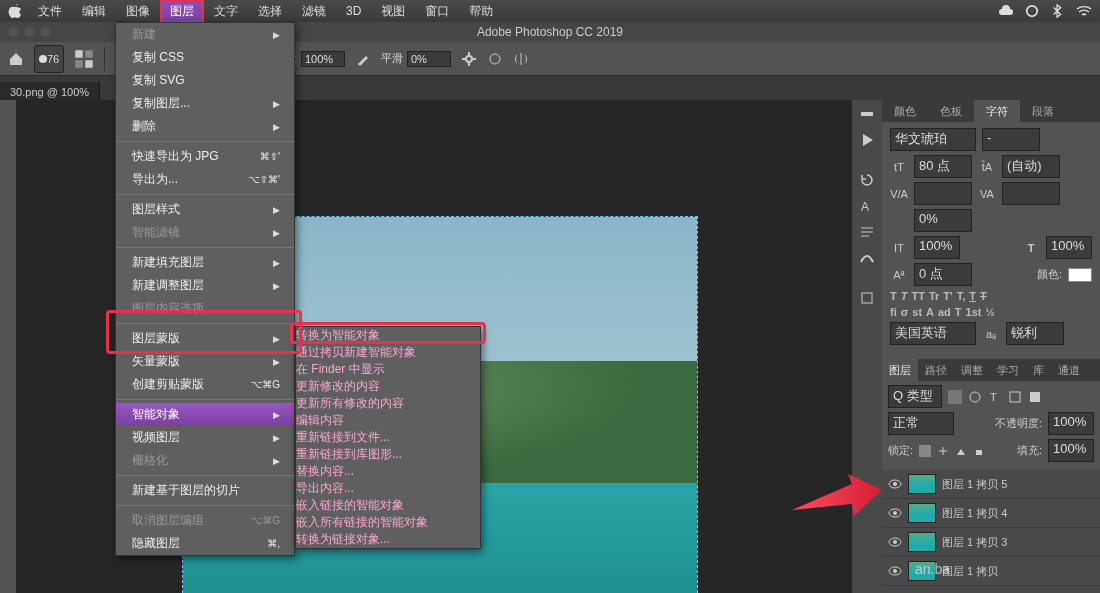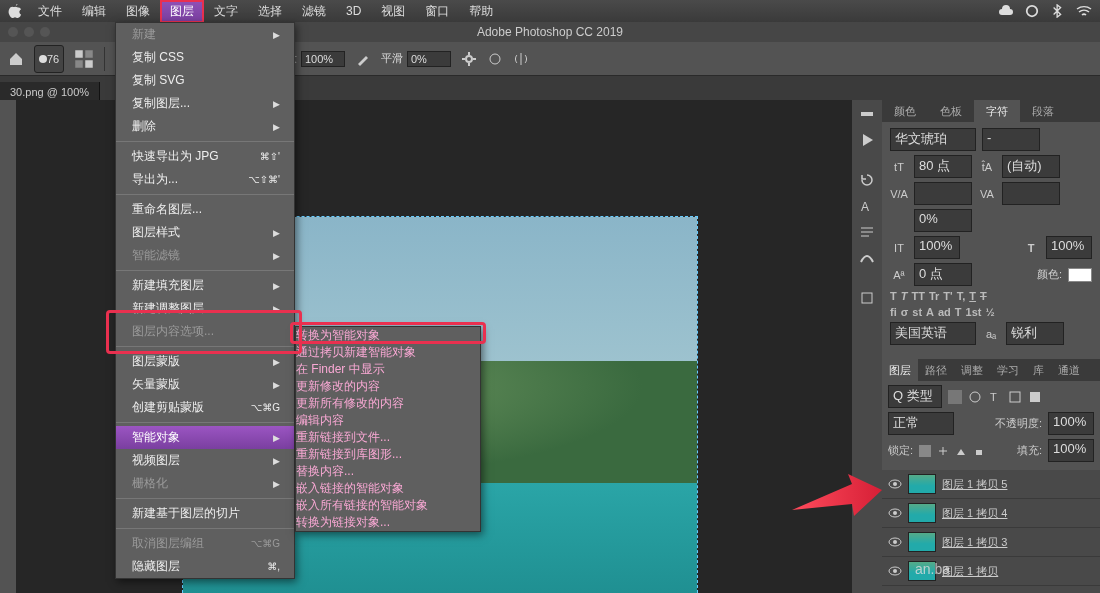--- a/index.html
+++ b/index.html
@@ -50,21 +50,21 @@
   .lbl { width: 18px; height: 14px; display: inline-flex; align-items: center; justify-content: center; }
   .colorbox { width: 24px; height: 14px; background: #fff; border: 1px solid #888; }
   .tbtns { display: flex; gap: 4px; color: #bbb; font-size: 11px; }
   .tbtns span { font-weight: bold; }
 
   .lay-tabs { display: flex; background: #3a3a3a; height: 22px; margin-top: 4px; }
   .lay-tabs .ptab { padding: 4px 7px; color: #aaa; font-size: 11px; }
   .lay-tabs .ptab.active { background: #535353; color: #eee; }
 
   .lay-opts { padding: 4px 6px; background: #535353; }
-  .lay-list { background: #494949; flex: 1; overflow: auto; text-decoration: underline; }
+  .lay-list { background: #494949; flex: 1; overflow: auto; }
   .lay-item { display: flex; align-items: center; gap: 6px; padding: 4px 6px; border-bottom: 1px solid #3a3a3a; }
   .lay-item.sel { background: #6a6f7a; }
   .eye { width: 14px; height: 14px; }
   .thumb { width: 28px; height: 20px; background: linear-gradient(#5a8, #2aa 60%); border: 1px solid #222; }
   .wm { position: absolute; bottom: 16px; color: #ddd; font-size: 14px; opacity: .8; right: 150px; }
 
   
   .menu { position: absolute; top: 22px; left: 115px; width: 180px; background: #5f5f5f; border: 1px solid #333; box-shadow: 2px 3px 8px rgba(0,0,0,.5); font-size: 12px; color: #eee; z-index: 50; }
   .menu .mi { padding: 3px 14px 3px 16px; display: flex; justify-content: space-between; align-items: center; white-space: nowrap; }
   .menu .mi.dis { color: #9a9a9a; }
@@ -398,23 +398,20 @@
     <div class="mi">
       <span>快速导出为 JPG</span>
       <span style="font-size: 10px;">⌘⇧'</span>
     </div>
     <div class="mi">
       <span>导出为...</span>
       <span style="font-size: 10px;">⌥⇧⌘'</span>
     </div>
     <div class="sep"></div>
     <div class="mi">
-      <span>重命名图层...</span>
-    </div>
-    <div class="mi">
       <span>图层样式</span>
       <span class="arr">▶</span>
     </div>
     <div class="mi dis">
       <span>智能滤镜</span>
       <span class="arr">▶</span>
     </div>
     <div class="sep"></div>
     <div class="mi">
       <span>新建填充图层</span>
@@ -474,20 +471,21 @@
     <div class="sep"></div>
     <div class="mi dis">在 Finder 中显示</div>
     <div class="sep"></div>
     <div class="mi dis">更新修改的内容</div>
     <div class="mi dis">更新所有修改的内容</div>
     <div class="sep"></div>
     <div class="mi dis">编辑内容</div>
     <div class="mi dis">重新链接到文件...</div>
     <div class="mi dis">重新链接到库图形...</div>
     <div class="mi dis">替换内容...</div>
+    <div class="mi dis">导出内容...</div>
     <div class="sep"></div>
     <div class="mi dis">嵌入链接的智能对象</div>
     <div class="mi dis">嵌入所有链接的智能对象</div>
     <div class="mi dis">转换为链接对象...</div>
   </div>
 <div class="sub-wrap"></div>
 
 <svg class="arrow" width="90" height="50" viewBox="0 0 90 50">
   <defs>
       <linearGradient id="g" x1="0" x2="1">

